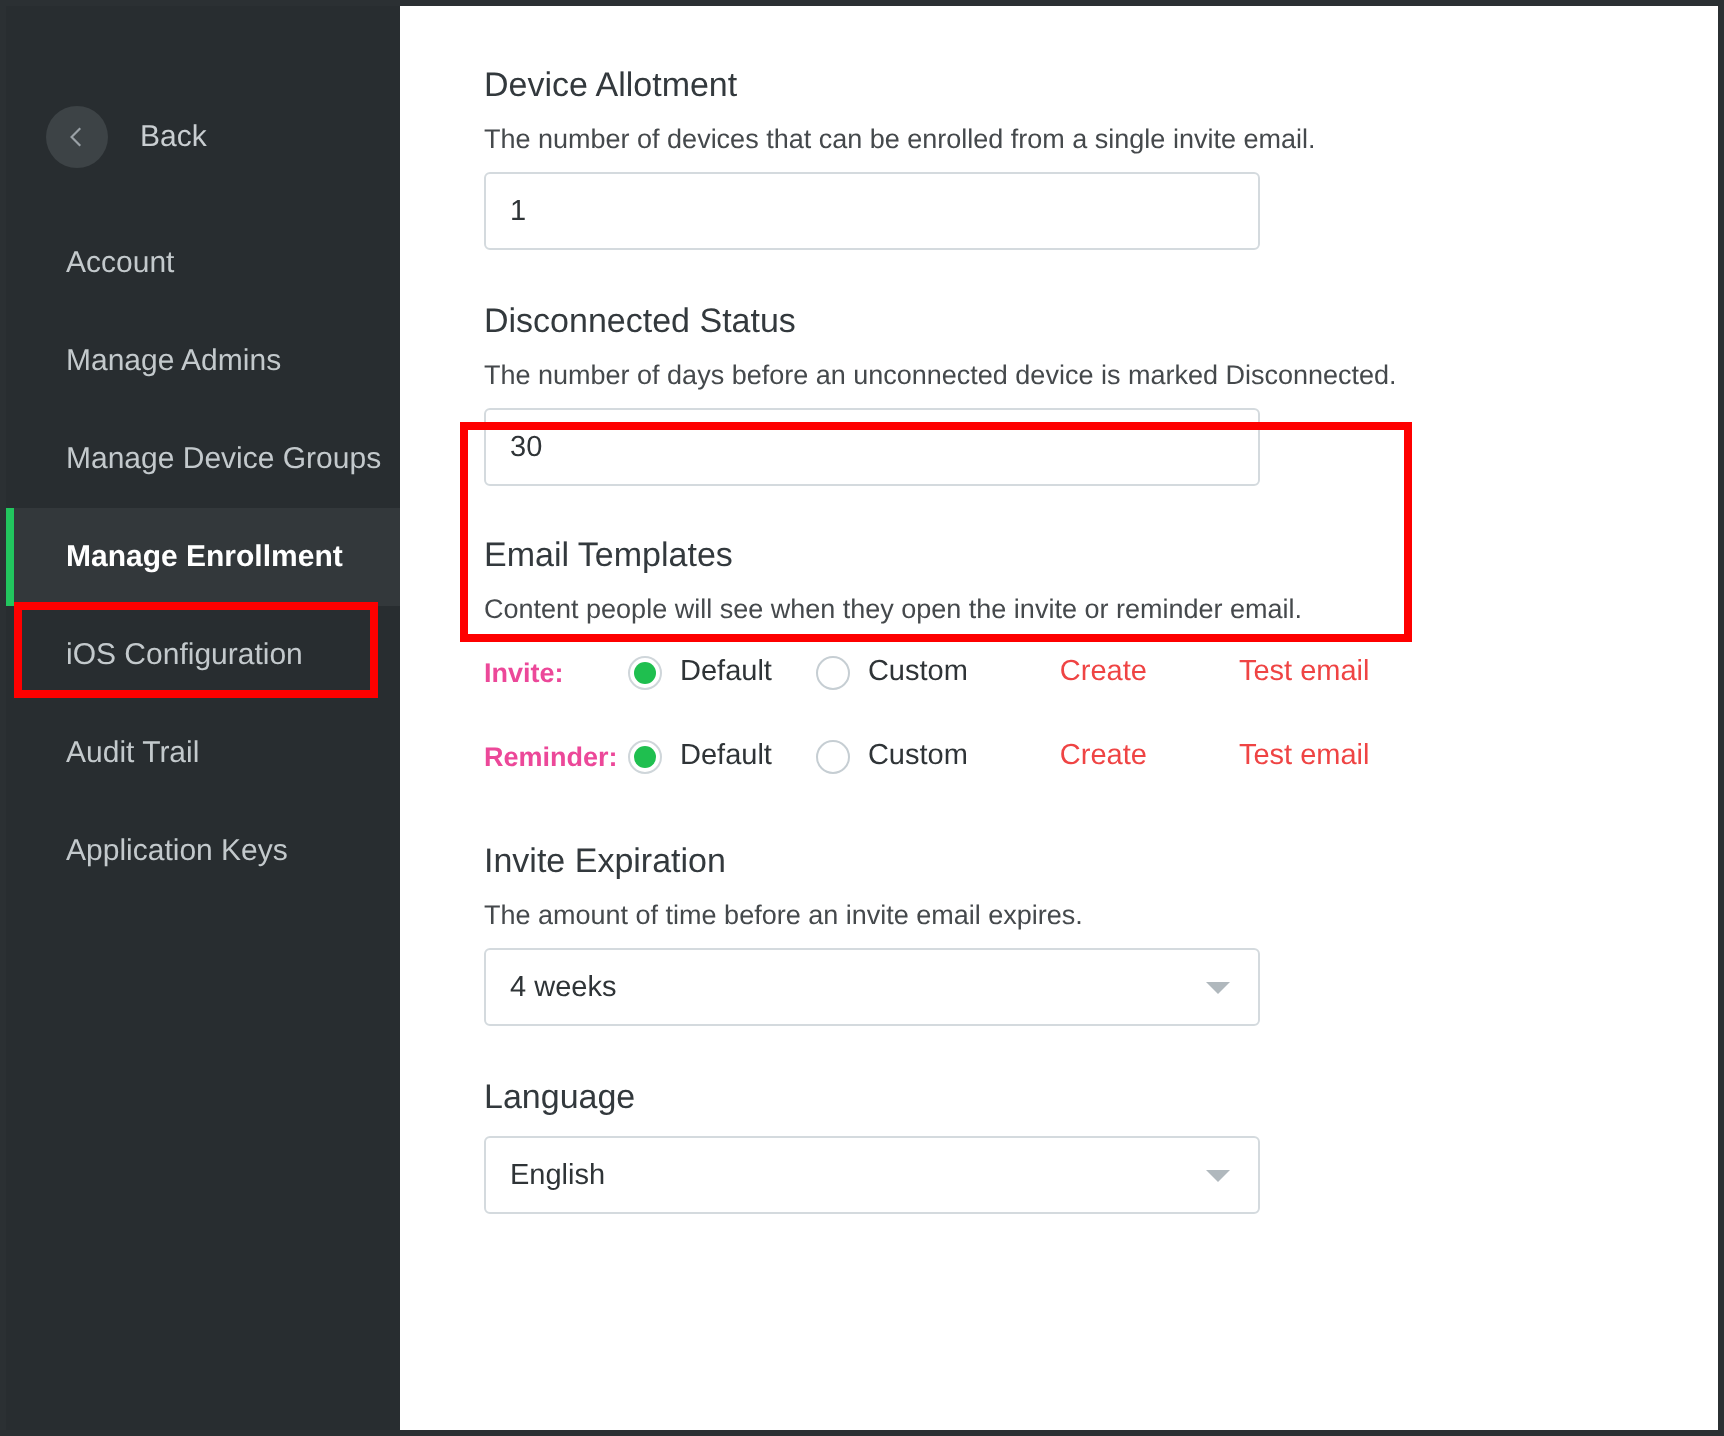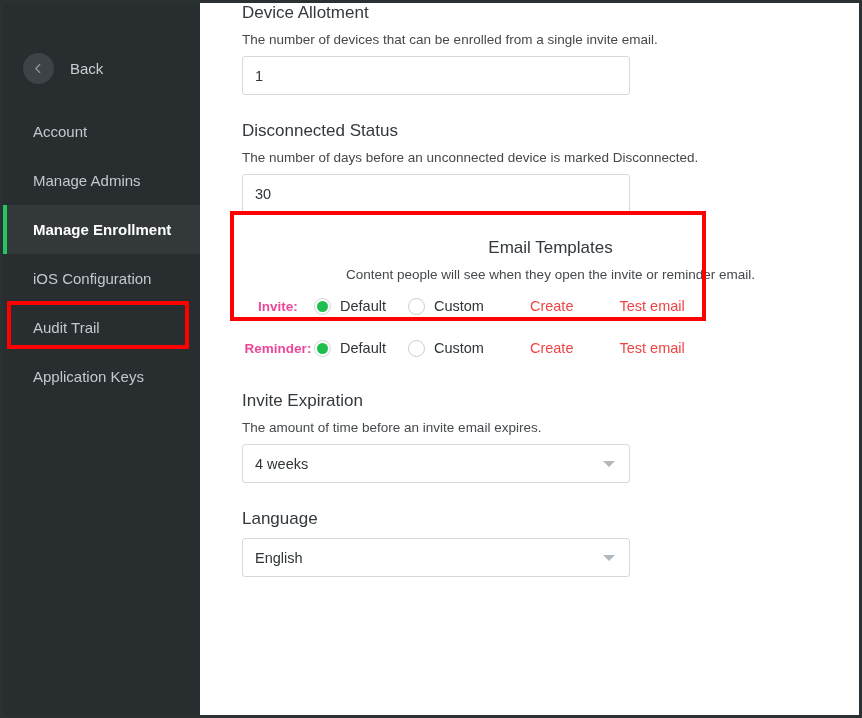--- a/index.html
+++ b/index.html
@@ -262,20 +262,23 @@
       <span class="back-label">Back</span>
     </div>
 
     <div class="nav">
       <div class="nav-item">
         <span>Account</span>
       </div>
       <div class="nav-item">
         <span>Manage Admins</span>
       </div>
+      <div class="nav-item">
+        <span>Manage Device Groups</span>
+      </div>
       <div class="nav-item active">
         <span>Manage Enrollment</span>
       </div>
       <div class="nav-item">
         <span>iOS Configuration</span>
       </div>
       <div class="nav-item">
         <span>Audit Trail</span>
       </div>
       <div class="nav-item">
@@ -284,37 +287,37 @@
     </div>
 
     <div class="nav-highlight"></div>
   </div>
 
   <div class="content">
 
 
     <div class="sections">
 
-      <div class="section" style="">
+      <div class="section" style="margin-top:30px;">
         <h3 class="section-title">Device Allotment</h3>
         <p class="section-desc">The number of devices that can be enrolled from a single invite email.</p>
         <div class="field-box">
           <span>1</span>
         </div>
       </div>
 
       <div class="section" style="margin-top:26px;">
         <h3 class="section-title">Disconnected Status</h3>
         <p class="section-desc">The number of days before an unconnected device is marked Disconnected.</p>
         <div class="field-box">
           <span>30</span>
         </div>
       </div>
 
-      <div class="section" style="margin-top:25px;text-align:center;">
+      <div class="section" style="margin-top:25px;">
         <h3 class="section-title">Email Templates</h3>
         <p class="section-desc">Content people will see when they open the invite or reminder email.</p>
 
         <div class="radio-row">
           <span class="radio-row-label">Invite:</span>
           <span class="radio-opt">
             <span class="radio on"></span>
             <span class="radio-text">Default</span>
           </span>
           <span class="gap-22"></span>

